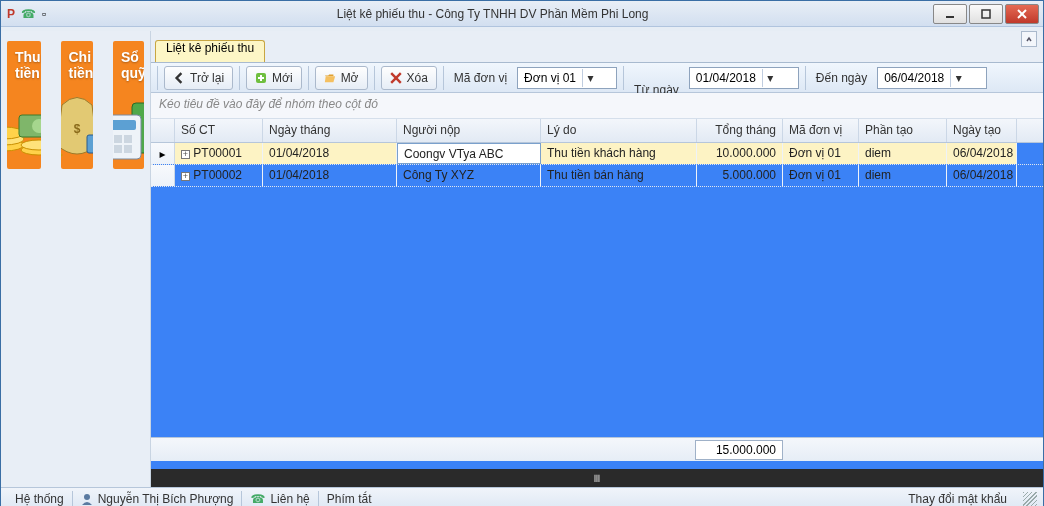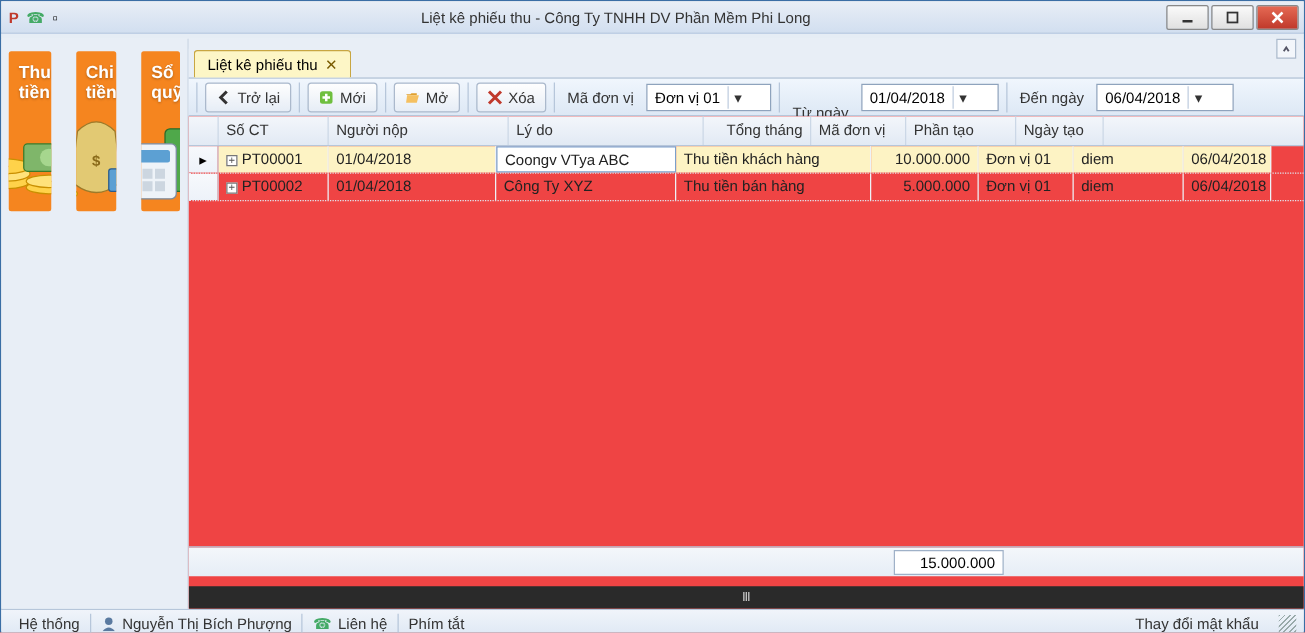--- a/index.html
+++ b/index.html
@@ -36,21 +36,21 @@
     height: 128px; border-radius: 2px; padding: 8px 8px 4px 8px;
     position: relative; cursor: pointer;
     overflow: hidden;
   }
   .side-card .label { font-size: 14px; text-shadow: 0 1px 2px rgba(0,0,0,.3); }
   .side-card .illus { position: absolute; bottom: 4px; left: 50%; transform: translateX(-50%); }
 
   .main { flex: 1; display: flex; flex-direction: column; background: #e8eef6; }
 
   .tabstrip { height: 24px; display: flex; align-items: flex-end; padding-left: 4px; background: #e8eef6; border-bottom: 1px solid #a8bacf; }
-  .tab { height: 22px; display: flex; align-items: center; gap: 6px; padding: 0 10px; background: #fdf6c6; border: 1px solid #c8a642; border-bottom: none; border-radius: 3px 3px 0 0; }
+  .tab { height: 22px; display: flex; align-items: center; gap: 6px; padding: 0 10px; background: #fdf6c6; border: 1px solid #c8a642; border-bottom: none; border-radius: 3px 3px 0 0; flex-direction: column; }
   .tab .close-x { color: #7a5b00; cursor: pointer; }
 
   .toolbar {
     height: 30px; display: flex; align-items: center; gap: 6px;
     padding: 0 6px; background: linear-gradient(#f0f6fd,#dde8f5);
     border-bottom: 1px solid #b6c6da;
   }
   .toolbar .sep { width: 1px; height: 24px; background: #b6c6da; }
   .tb-btn {
     height: 24px; padding: 0 8px; display: flex; align-items: center; gap: 5px;
@@ -65,21 +65,21 @@
     cursor: pointer;
   }
   .dd-arrow { width: 16px; height: 18px; border-left: 1px solid #c0cde0; display: flex; align-items: center; justify-content: center; color: #333; }
 
   .group-area {
     height: 26px; padding: 4px 8px; color: #888; font-style: italic;
     background: #f5f7fb; border-bottom: 1px solid #d5dfeb;
   }
 
   .grid {
-    flex: 1; background: #ef4444; position: relative; overflow: hidden;
+    flex: 1; background: #3b82f6; position: relative; overflow: hidden;
   }
   .grid-header {
     height: 24px; display: flex; background: linear-gradient(#f3f6fb,#e2eaf4);
     border-bottom: 1px solid #b6c6da;
   }
   .gh-cell { border-right: 1px solid #cbd7e6; padding: 4px 6px; color: #333; font-weight: normal; }
   .gh-cell.expander { width: 24px; }
   .gw-soct { width: 88px; }
   .gw-ngay { width: 134px; }
   .gw-nguoinop { width: 144px; }
@@ -267,25 +267,27 @@
           <span class="dd-arrow">▾</span>
         </div>
         <div class="sep"></div>
         <span class="tb-label" style="padding:0 4px;">Đến ngày</span>
         <div class="tb-dropdown" style="width:110px;">
           <span>06/04/2018</span>
           <span class="dd-arrow">▾</span>
         </div>
       </div>
 
+      <div class="group-area">Kéo tiêu đề vào đây để nhóm theo cột đó</div>
 
       <div class="grid">
         <div class="grid-header">
           <div class="gh-cell expander"></div>
           <div class="gh-cell gw-soct">Số CT</div>
+          <div class="gh-cell gw-ngay">Ngày tháng</div>
           <div class="gh-cell gw-nguoinop">Người nộp</div>
           <div class="gh-cell gw-lydo">Lý do</div>
           <div class="gh-cell gw-tong">Tổng tháng</div>
           <div class="gh-cell gw-madv">Mã đơn vị</div>
           <div class="gh-cell gw-nguoitao">Phần tạo</div>
           <div class="gh-cell gw-ngaytao">Ngày tạo</div>
         </div>
 
         <div class="grid-body">
           <div class="grid-row selected">
@@ -306,21 +308,21 @@
             <div class="gc gw-nguoinop">Công Ty XYZ</div>
             <div class="gc gw-lydo">Thu tiền bán hàng</div>
             <div class="gc gw-tong tong">5.000.000</div>
             <div class="gc gw-madv">Đơn vị 01</div>
             <div class="gc gw-nguoitao">diem</div>
             <div class="gc gw-ngaytao">06/04/2018</div>
           </div>
         </div>
 
         <div class="sum-row">
-          <div class="sum-box" style="left:564px; width:88px;">15.000.000</div>
+          <div class="sum-box" style="left:544px; width:88px;">15.000.000</div>
         </div>
 
         <div class="hscroll">
           <span class="label">Ⅲ</span>
         </div>
       </div>
 
     </div>
 
   </div>

